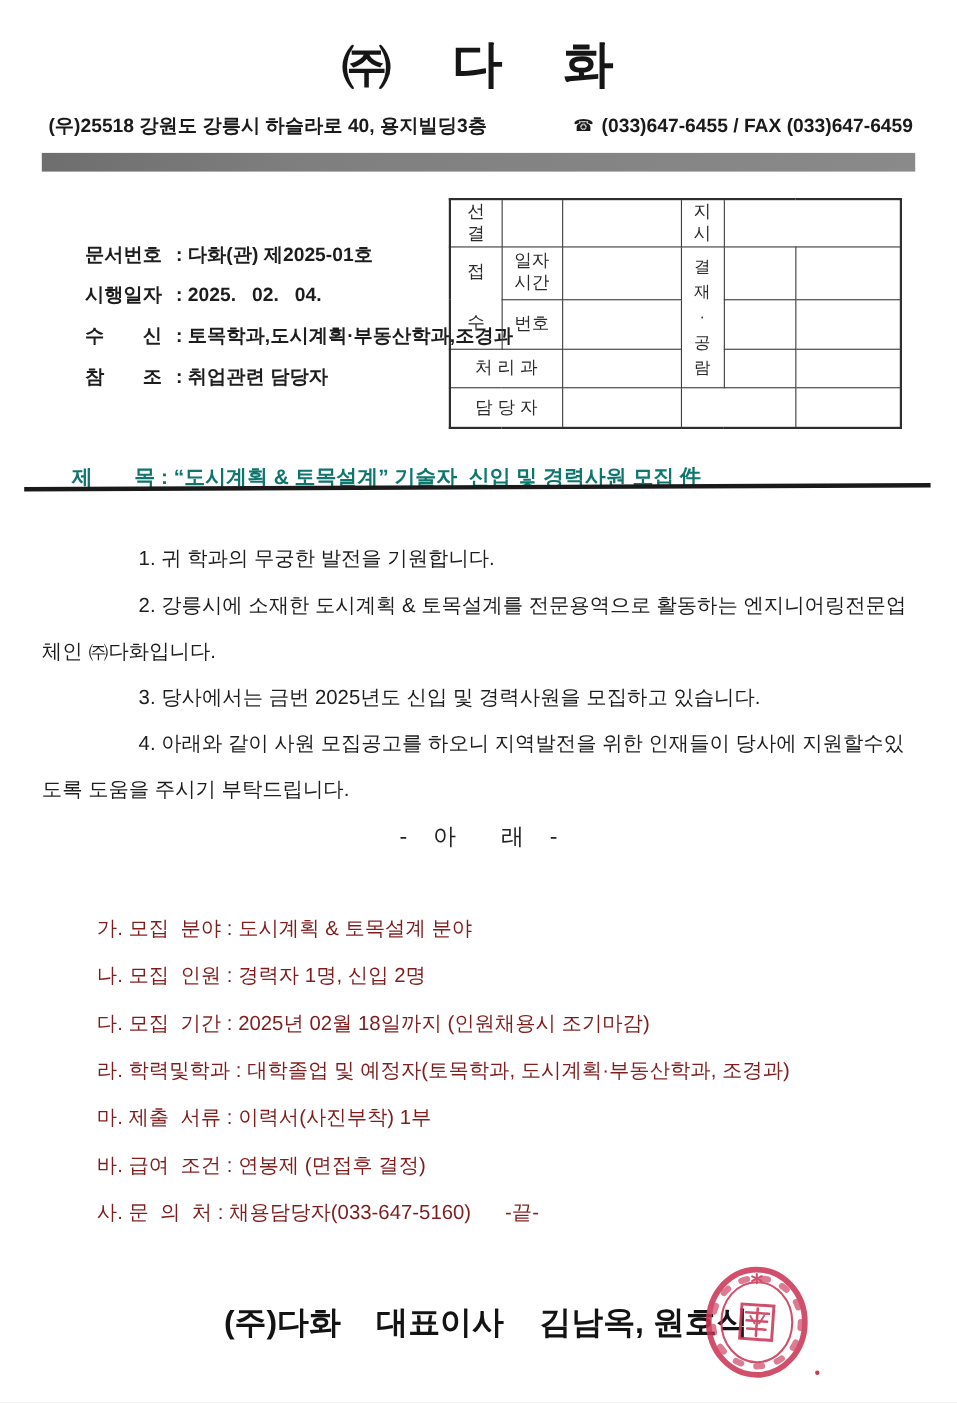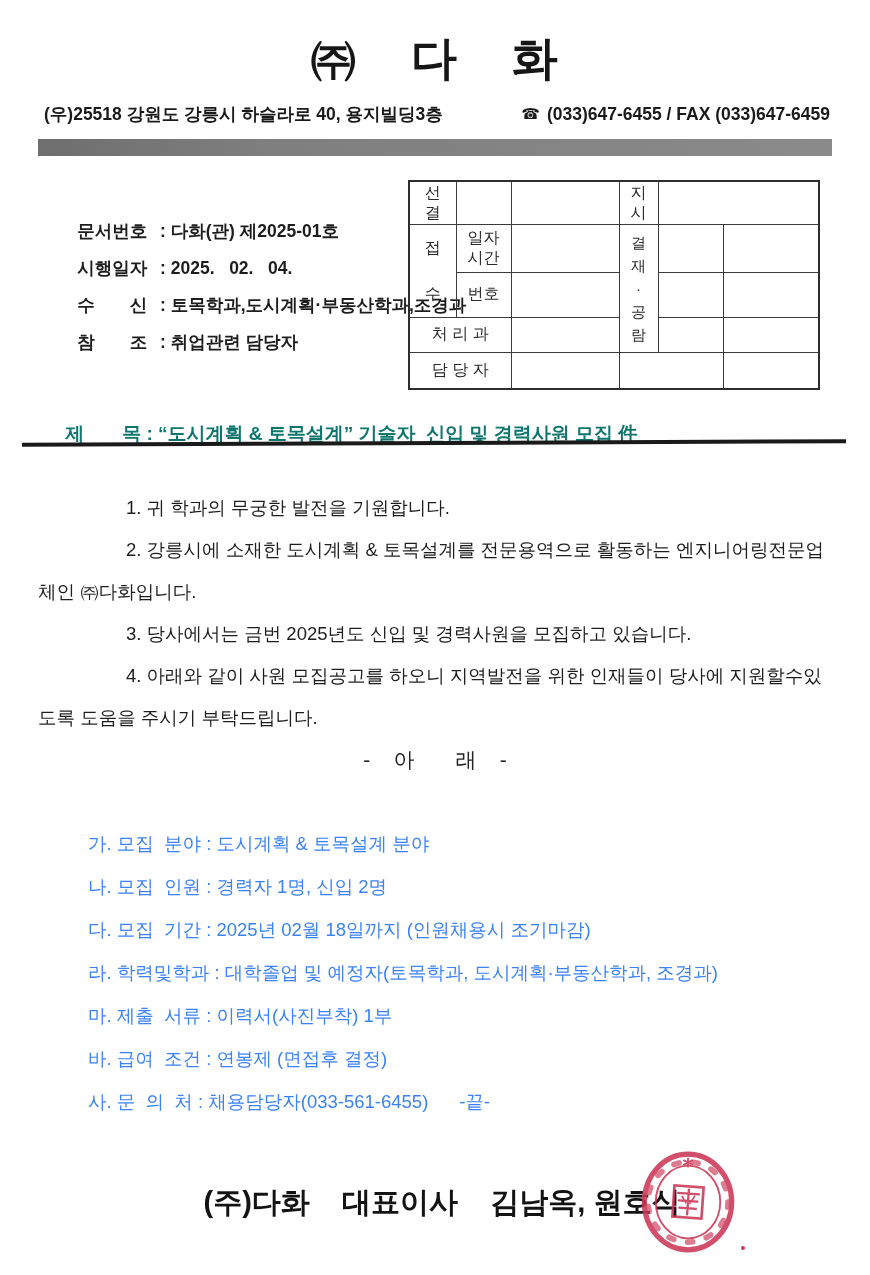--- a/index.html
+++ b/index.html
@@ -56,21 +56,21 @@
     position:absolute;left:38px;top:487px;width:802px;
     font-size:18.5px;font-weight:500;line-height:42px;color:#1d1d1d;
   }
   .body-text p{margin:0;text-indent:88px;word-break:break-all;}
   .below-heading{
     position:absolute;left:0;top:746px;width:870px;text-align:center;
     font-size:21px;font-weight:500;white-space:pre;color:#222;
   }
   .details{
     position:absolute;left:88px;top:822px;
-    font-size:18.5px;font-weight:500;color:#3b82f6;
+    font-size:18.5px;font-weight:500;color:#7f1d1d;
   }
   .details .detail-item{height:43px;line-height:43px;white-space:pre;}
   
   .signature{
     position:absolute;left:0;top:1183px;width:870px;padding-left:14px;box-sizing:border-box;
     text-align:center;font-size:29px;font-weight:700;white-space:pre;color:#131313;
   }
   .seal{position:absolute;left:636px;top:1150px;width:104px;height:104px;opacity:0.88;}
   .ink-speck{position:absolute;left:741px;top:1246px;width:4px;height:4px;border-radius:50%;background:#cb3757;}
 </style>
@@ -175,21 +175,21 @@
 
   <div class="below-heading">-    아       래    -</div>
 
   <div class="details">
     <div class="detail-item">가. 모집  분야 : 도시계획 &amp; 토목설계 분야</div>
     <div class="detail-item">나. 모집  인원 : 경력자 1명, 신입 2명</div>
     <div class="detail-item">다. 모집  기간 : 2025년 02월 18일까지 (인원채용시 조기마감)</div>
     <div class="detail-item">라. 학력및학과 : 대학졸업 및 예정자(토목학과, 도시계획·부동산학과, 조경과)</div>
     <div class="detail-item">마. 제출  서류 : 이력서(사진부착) 1부</div>
     <div class="detail-item">바. 급여  조건 : 연봉제 (면접후 결정)</div>
-    <div class="detail-item">사. 문  의  처 : 채용담당자(033-561-6455)      -끝-</div>
+    <div class="detail-item">사. 문  의  처 : 채용담당자(033-647-5160)      -끝-</div>
   </div>
 
   <div class="signature">(주)다화    대표이사    김남옥, 원호식</div>
 
   <svg class="seal" viewBox="0 0 100 100">
     <g fill="none" stroke="#cb3757" stroke-linecap="round">
       <ellipse cx="50" cy="50" rx="42" ry="46" stroke-width="5"></ellipse>
       <ellipse cx="50" cy="50" rx="31" ry="35" stroke-width="1.8"></ellipse>
       <circle cx="50" cy="50" r="38.5" stroke-width="5.5" stroke-dasharray="5 13.6" opacity="0.75"></circle>
       <path d="M50 8 v8 M46 10 l8 4 M54 10 l-8 4" stroke-width="1.8"></path>

